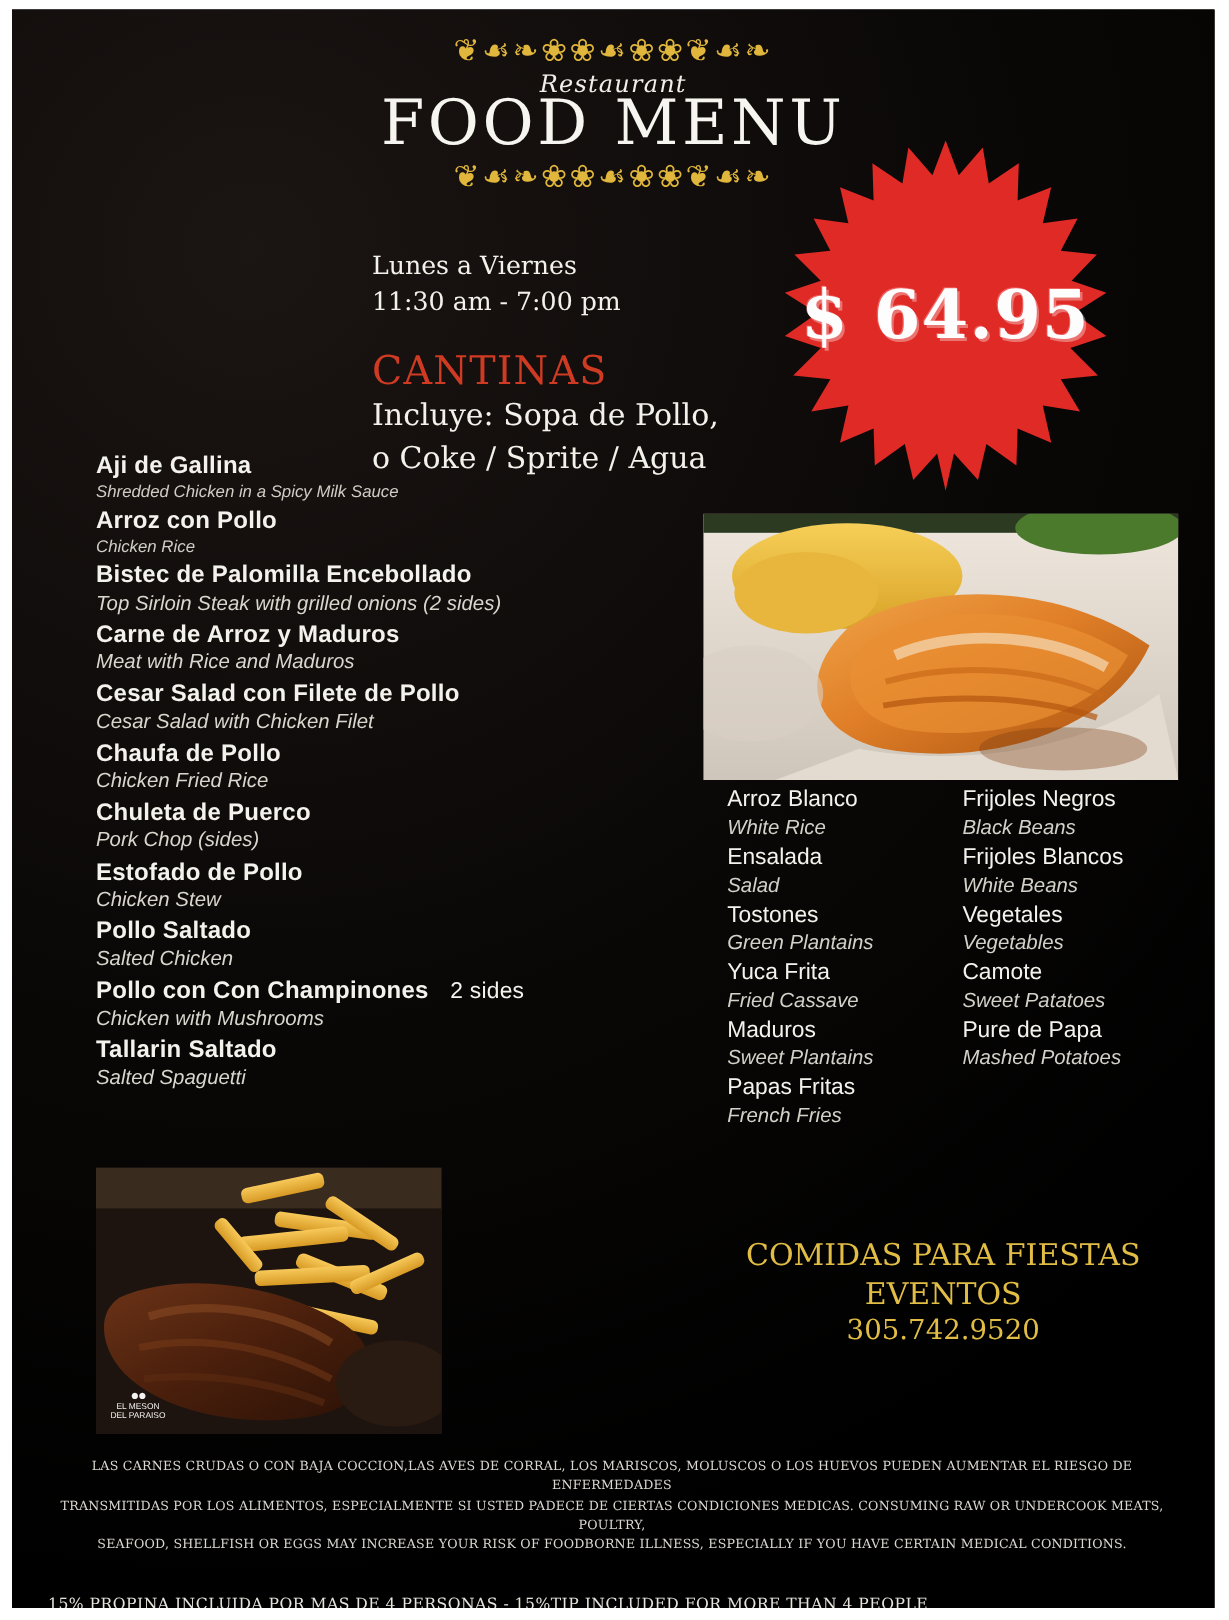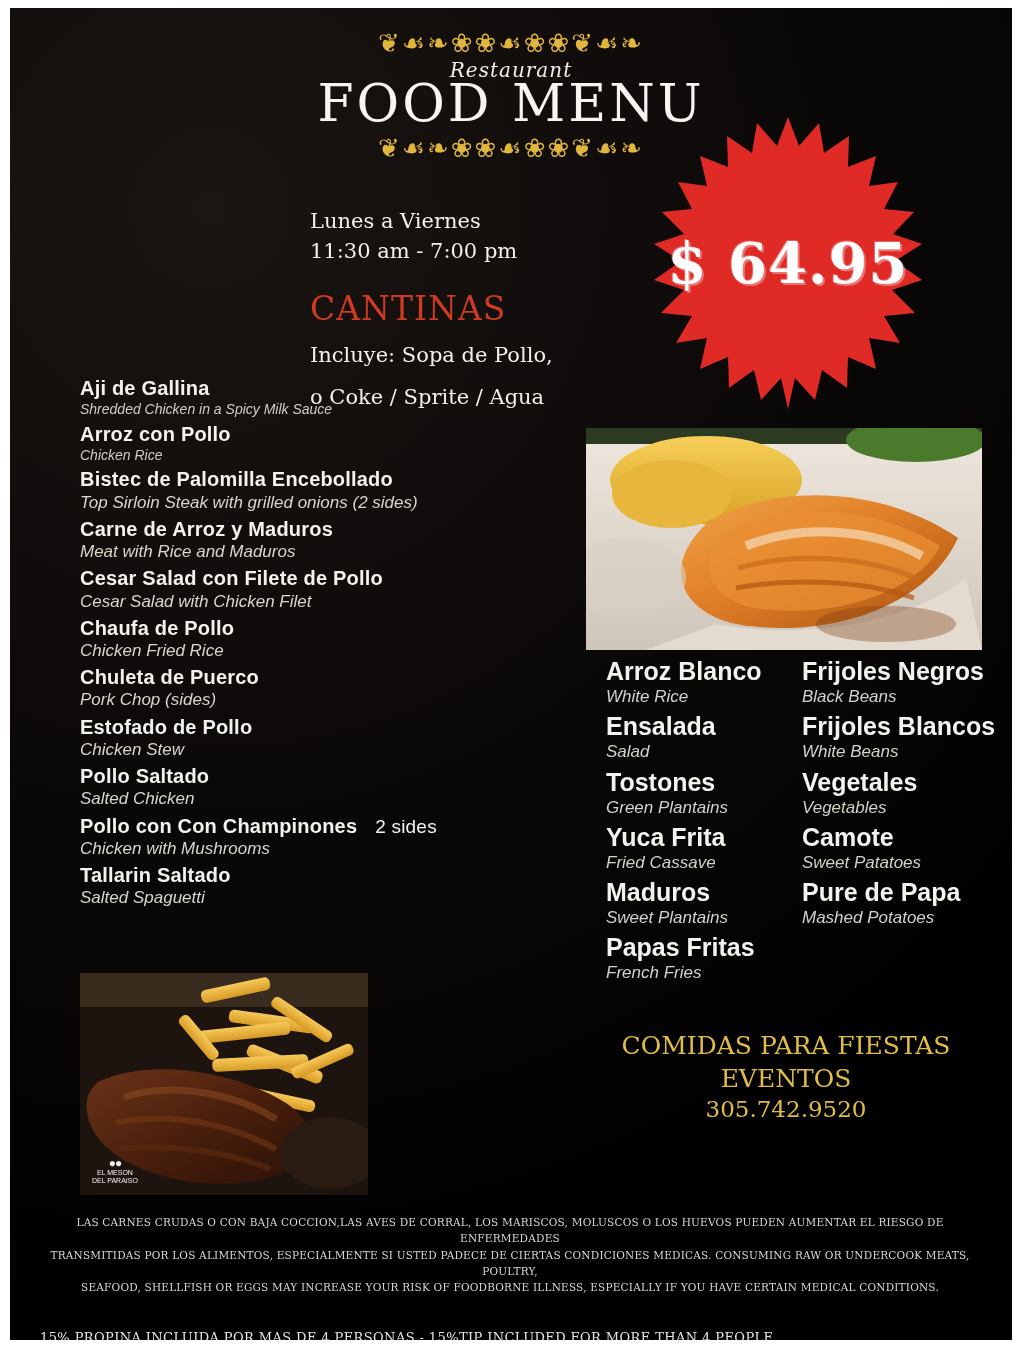--- a/index.html
+++ b/index.html
@@ -85,24 +85,24 @@
   }
   .cantinas {
     font-family: "DejaVu Serif", serif;
     font-size: 33px;
     color: #cf3b22;
     letter-spacing: 1px;
     margin-top: 22px;
   }
   .incluye {
     font-family: "DejaVu Serif", serif;
-    font-size: 21px;
+    font-size: 25px;
     color: #f2f1ea;
     line-height: 1.45;
-    margin-top: 12px;
+    margin-top: 0;
   }
   
   .burst-wrap {
     position: absolute;
     left: 628px;
     top: 105px;
     width: 300px;
     height: 300px;
   }
   .burst-wrap svg { display: block; }
@@ -203,22 +203,22 @@
     margin-bottom: 8px;
     letter-spacing: 0.3px;
   }
   .sides-cols {
     display: flex;
   }
   .sides-col {
     width: 196px;
   }
   .side-es {
-    font-size: 25px;
-    font-weight: bold;
+    font-size: 19px;
+    font-weight: normal;
     color: #f3f2ec;
     line-height: 1.2;
   }
   .side-en {
     font-size: 17px;
     font-style: italic;
     color: #d3d1c8;
     line-height: 1.25;
     margin-bottom: 4px;
   }

